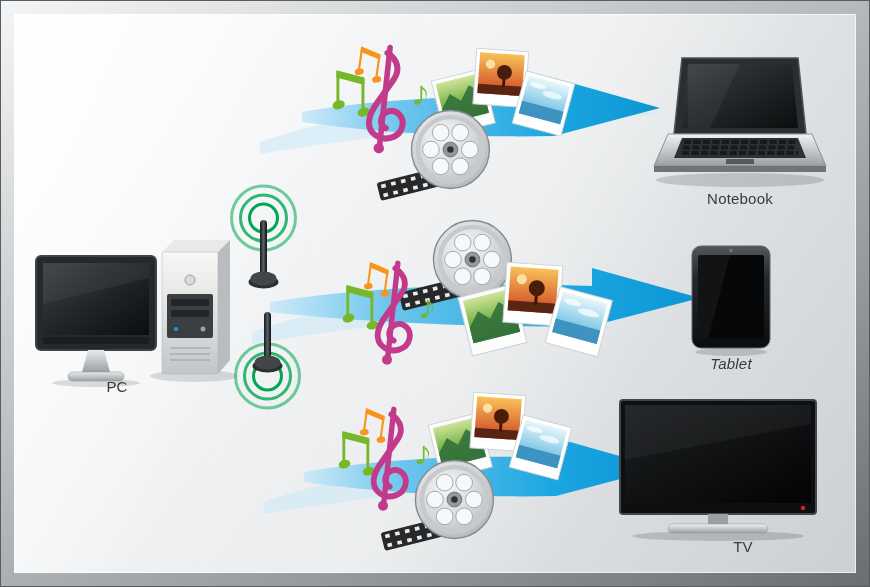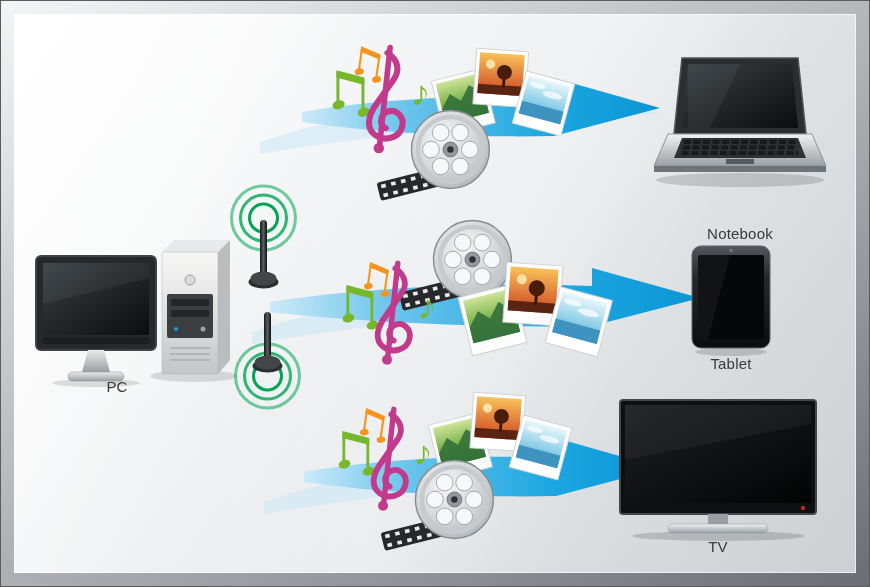--- a/index.html
+++ b/index.html
@@ -23,23 +23,23 @@
     background:linear-gradient(115deg, rgba(255,255,255,.55) 8%, rgba(255,255,255,0) 34%, rgba(255,255,255,.30) 54%, rgba(255,255,255,0) 72%);
   }
   svg.scene { position:absolute; inset:0; width:100%; height:100%; display:block; }
   svg symbol, svg use { overflow:visible; }
 
   .label {
     position:absolute; text-align:center;
     font-size:15px; color:var(--label-text,#3a3a3a); letter-spacing:.2px;
   }
   .label-pc       { left:73px;  top:364px; width:60px;  }
-  .label-notebook { left:676px; top:176px; width:100px;margin-top:35px; }
-  .label-tablet   { left:667px; top:341px; width:100px; }
-  .label-tv       { left:654px; top:524px; width:100px; }
+  .label-notebook { left:676px; top:176px; width:100px; }
+  .label-tablet   { left:667px; top:341px; width:100px;font-style:italic; }
+  .label-tv       { left:679px; top:524px; width:100px; }
 </style>
 </head>
 <body>
 
 <div class="frame">
   <div class="canvas">
     <div class="sheen"></div>
 
     <svg class="scene" viewBox="0 0 842 559" xmlns="http://www.w3.org/2000/svg">
       <defs>

